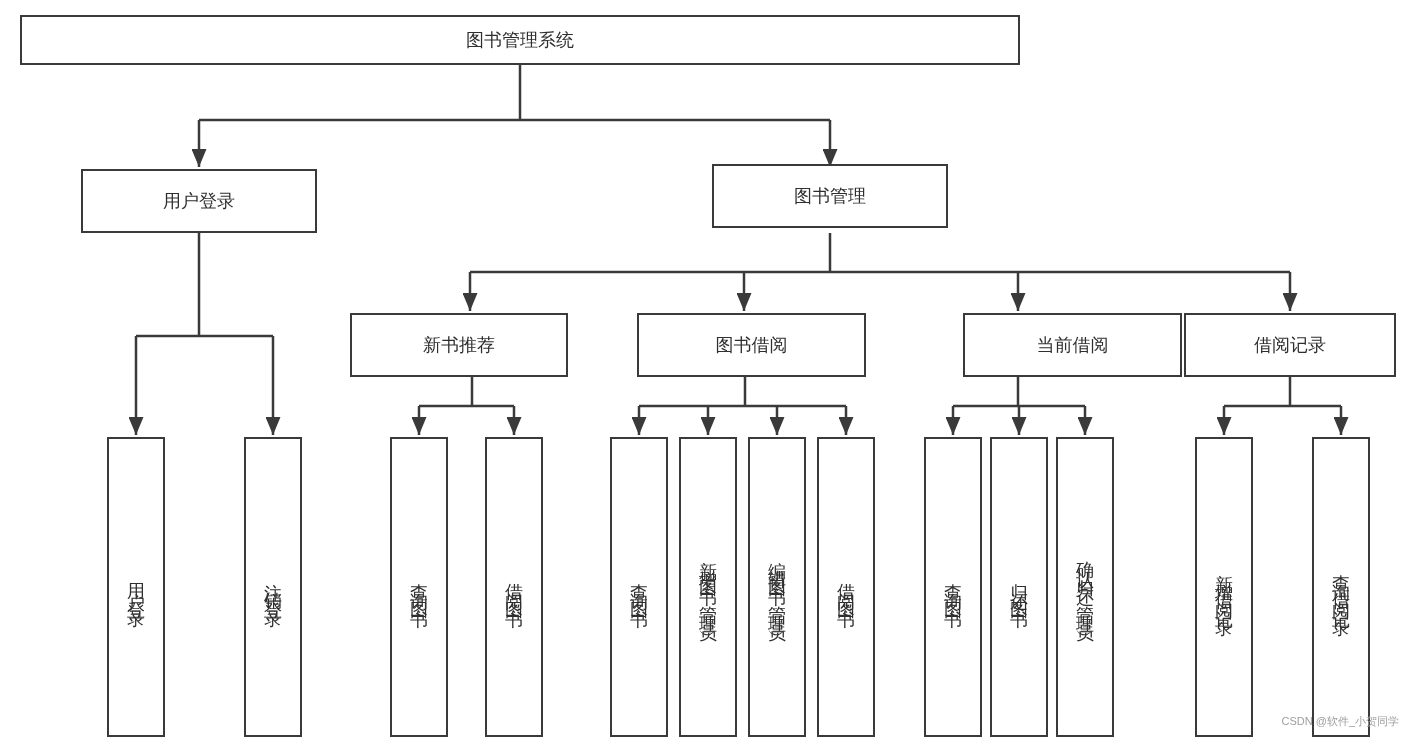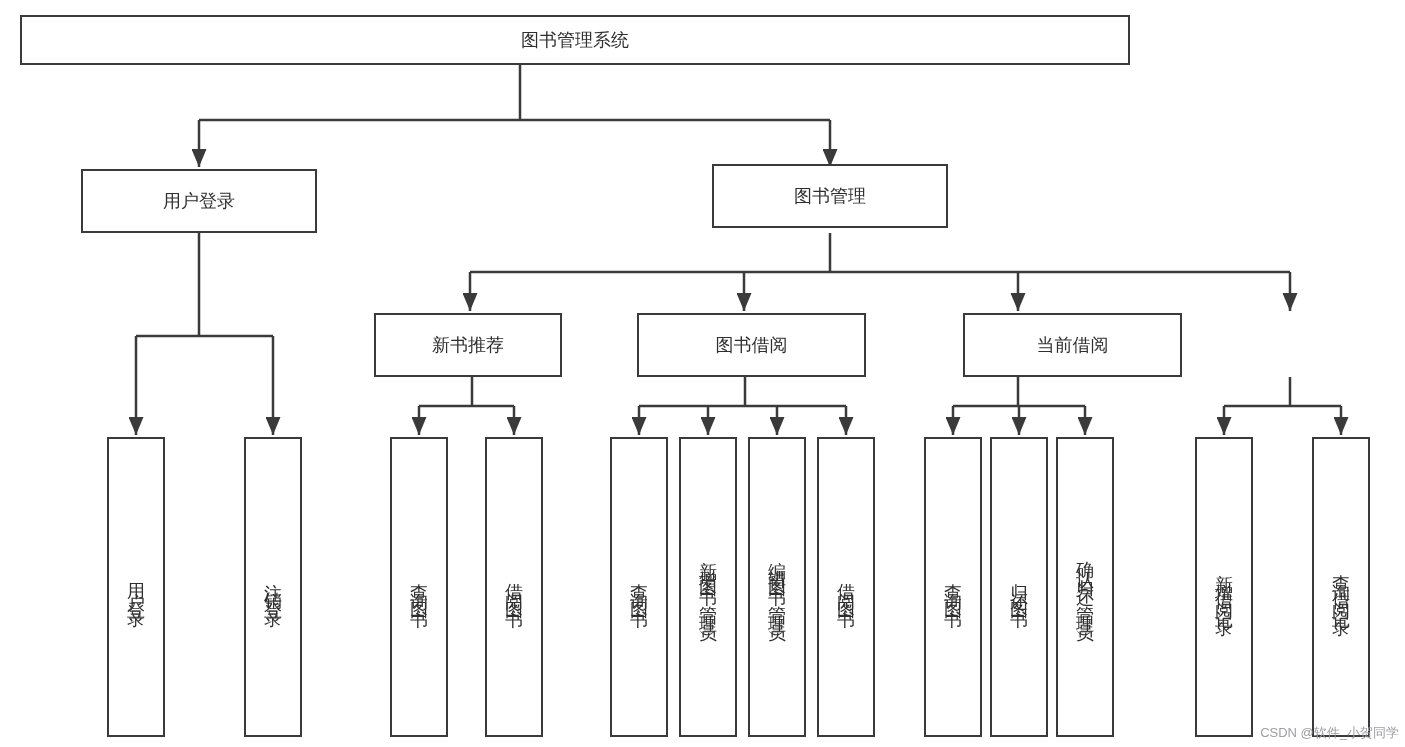--- a/index.html
+++ b/index.html
@@ -50,23 +50,23 @@
     text-orientation: mixed;
     color: #2e2e2e;
     font-size: 18px;
     letter-spacing: 9px;
     line-height: 1;
     z-index: 2;
   }
   #watermark {
     position: absolute;
     right: 6px;
-    bottom: 5px;
+    bottom: 18px;
     color: #9e9ea3;
-    font-size: 13px;
+    font-size: 11px;
     z-index: 5;
     white-space: nowrap;
   }
 </style>
 </head>
 <body>
 
 <div id="canvas">
 
   <svg id="connectors" viewBox="0 0 1405 747" xmlns="http://www.w3.org/2000/svg">
@@ -105,39 +105,42 @@
       <path d="M953 406 V435" marker-end="url(#arrow)"></path>
       <path d="M1019 406 V435" marker-end="url(#arrow)"></path>
       <path d="M1085 406 V435" marker-end="url(#arrow)"></path>
 
       <path d="M1290 377 V406 M1224 406 H1341"></path>
       <path d="M1224 406 V435" marker-end="url(#arrow)"></path>
       <path d="M1341 406 V435" marker-end="url(#arrow)"></path>
     </g>
   </svg>
 
-  <div class="hbox" style="left:20px; top:15px; width:1110px; height:50px;">
+  <div class="hbox" style="left:20px; top:15px; width:1000px; height:50px;">
     <span>图书管理系统</span>
   </div>
 
   <div class="hbox" style="left:81px; top:169px; width:236px; height:64px;">
     <span>用户登录</span>
   </div>
   <div class="hbox" style="left:712px; top:164px; width:236px; height:64px;">
     <span>图书管理</span>
   </div>
 
-  <div class="hbox" style="left:374px; top:313px; width:188px; height:64px;">
+  <div class="hbox" style="left:350px; top:313px; width:218px; height:64px;">
     <span>新书推荐</span>
   </div>
   <div class="hbox" style="left:637px; top:313px; width:229px; height:64px;">
     <span>图书借阅</span>
   </div>
   <div class="hbox" style="left:963px; top:313px; width:219px; height:64px;">
     <span>当前借阅</span>
+  </div>
+  <div class="hbox" style="left:1184px; top:313px; width:212px; height:64px;">
+    <span>借阅记录</span>
   </div>
 
   <div class="vbox" style="left:107px;">
     <span>用户登录</span>
   </div>
   <div class="vbox" style="left:244px;">
     <span>注销登录</span>
   </div>
 
   <div class="vbox" style="left:390px;">

